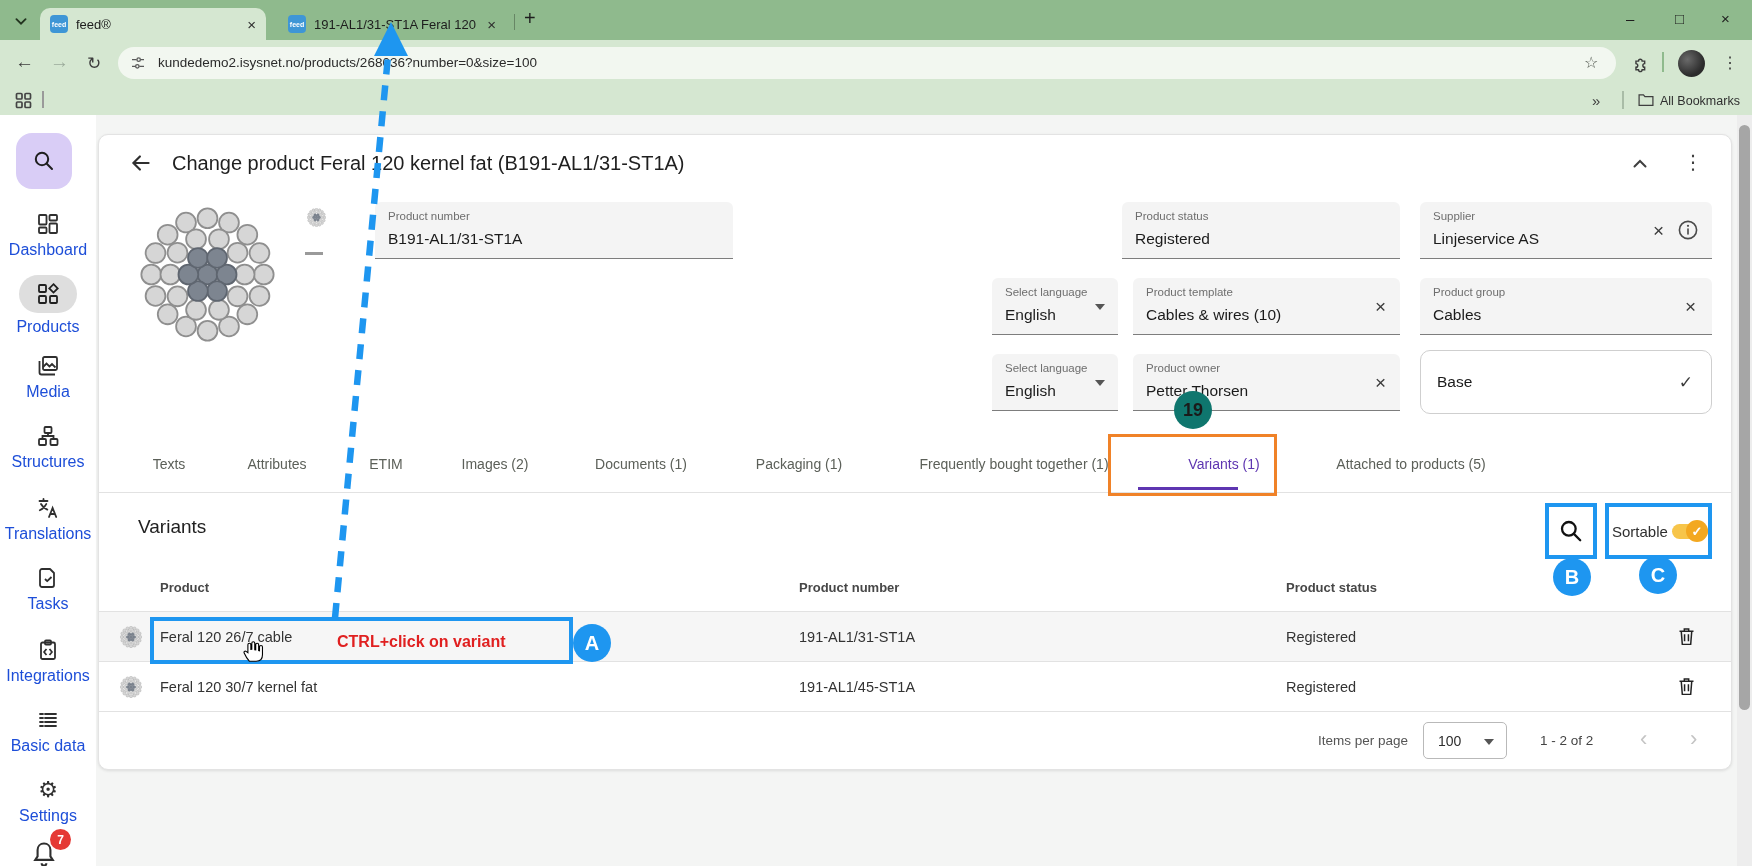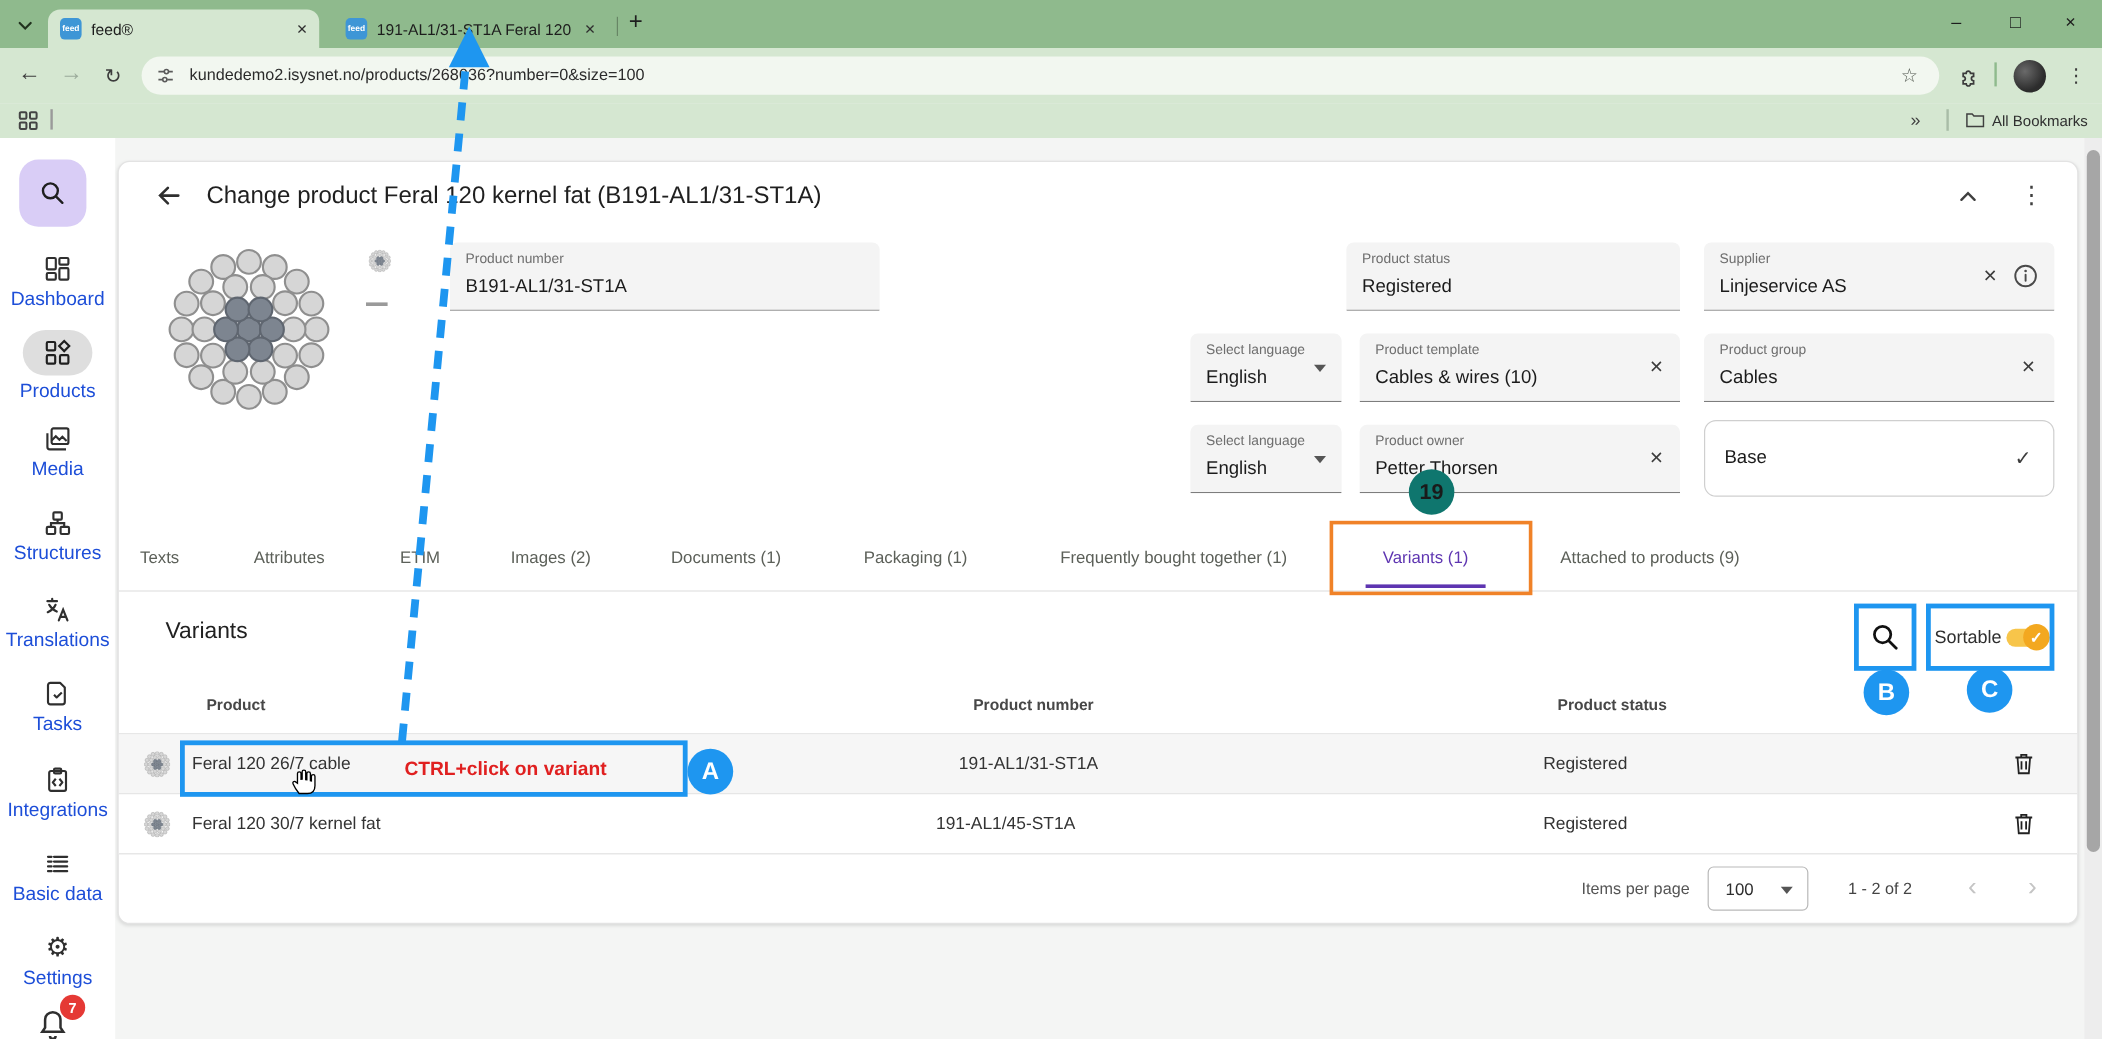--- a/index.html
+++ b/index.html
@@ -33,23 +33,23 @@
   .pagetitle{font-size:20px;font-weight:500;color:#1f1f1f;}
   .fld{background:#f4f4f4;border-bottom:1px solid #7d7d7d;border-radius:6px 6px 0 0;box-sizing:border-box;}
   .fld .lab{position:absolute;left:13px;top:8px;font-size:11.5px;color:#6e6e6e;white-space:nowrap;}
   .fld .val{position:absolute;left:13px;bottom:10px;font-size:15.5px;color:#1b1b1b;white-space:nowrap;}
   .fld.empty .lab{top:50%;transform:translateY(-50%);font-size:14.5px;}
   .icon-x{position:absolute;font-size:19px;color:#3c3c3c;top:50%;transform:translateY(-50%);line-height:1;}
   .caret{position:absolute;right:13px;top:50%;margin-top:-2px;width:0;height:0;
          border-left:5.5px solid transparent;border-right:5.5px solid transparent;border-top:6px solid #555;}
   .basebox{left:1420px;top:350px;width:292px;height:64px;border:1px solid #cfcfcf;border-radius:10px;box-sizing:border-box;background:#fff;}
   .ptab{top:435px;height:57px;display:flex;align-items:center;transform:translateX(-50%);
-        font-size:14px;font-weight:500;color:#5c6059;white-space:nowrap;}
+        font-size:14px;font-weight:500;color:#5c6059;white-space:nowrap;margin-left:36px;}
   .ptab.active{color:#5e35b1;}
-  .th{top:564px;height:47px;display:flex;align-items:center;font-size:13px;font-weight:700;color:#474747;margin-left:12px;}
+  .th{top:564px;height:47px;display:flex;align-items:center;font-size:13px;font-weight:700;color:#474747;}
   .cell{font-size:14.5px;color:#333;}
   .hr{background:#e2e2e2;height:1px;}
   
   .ann-circle{width:38px;height:38px;border-radius:50%;display:flex;align-items:center;justify-content:center;
               font-weight:bold;z-index:70;}
   .blue-circle{background:#1e96f0;color:#fff;font-size:20px;}
   .blue-box{border:4px solid #1e96f0;box-sizing:border-box;z-index:60;}
   .orange-box{border:3px solid #f08228;box-sizing:border-box;z-index:60;}
   .hint-red{font-size:16px;font-weight:bold;color:#e02020;z-index:65;white-space:nowrap;}
   svg{display:block;}
@@ -350,21 +350,21 @@
   </div>
 
   <div class="abs ptab" style="left:133px">Texts</div>
   <div class="abs ptab" style="left:241px">Attributes</div>
   <div class="abs ptab" style="left:350px">ETIM</div>
   <div class="abs ptab" style="left:459px">Images (2)</div>
   <div class="abs ptab" style="left:605px">Documents (1)</div>
   <div class="abs ptab" style="left:763px">Packaging (1)</div>
   <div class="abs ptab" style="left:978px">Frequently bought together (1)</div>
   <div class="abs ptab active" style="left:1188px">Variants (1)</div>
-  <div class="abs ptab" style="left:1375px">Attached to products (9)</div>
+  <div class="abs ptab" style="left:1375px">Attached to products (5)</div>
   <div class="abs" style="left:1138px;top:487px;width:100px;height:3px;background:#5e35b1"></div>
   <div class="abs hr" style="left:99px;top:492px;width:1632px"></div>
 
   <div class="abs" style="left:138px;top:516px;font-size:19px;font-weight:500;color:#212121">Variants</div>
 
   <div class="abs" style="left:1558px;top:518px">
     <svg width="26" height="26" viewBox="0 0 24 24" fill="none" stroke="#111" stroke-width="2.1">
       <circle cx="10" cy="10" r="6.3"></circle>
         <path d="M14.9 14.9L20.5 20.5" stroke-linecap="round"></path>
       </svg>
@@ -395,21 +395,21 @@
   </div>
   <div class="abs hr" style="left:99px;top:661px;width:1632px"></div>
 
   <div class="abs" style="left:99px;top:662px;width:1632px;height:50px;background:#ffffff"></div>
   <div class="abs" style="left:120px;top:676px">
     <svg width="22" height="22">
         <use href="#cable"></use>
       </svg>
   </div>
   <div class="abs cell" style="left:160px;top:679px">Feral 120 30/7 kernel fat</div>
-  <div class="abs cell" style="left:780px;top:679px">191-AL1/45-ST1A</div>
+  <div class="abs cell" style="left:799px;top:679px">191-AL1/45-ST1A</div>
   <div class="abs cell" style="left:1286px;top:679px">Registered</div>
   <div class="abs" style="left:1676px;top:676px">
     <svg width="21" height="21" viewBox="0 0 24 24" fill="none" stroke="#222" stroke-width="1.7">
       <path d="M4 6h16M9.5 6V3.5h5V6M6 6l1.2 15h9.6L18 6M9.8 9.5v8M14.2 9.5v8"></path>
       </svg>
   </div>
   <div class="abs hr" style="left:99px;top:711px;width:1632px"></div>
 
   <div class="abs" style="left:1318px;top:733px;font-size:13.5px;color:#555">Items per page</div>
   <div class="abs" style="left:1423px;top:722px;width:84px;height:37px;border:1px solid #b9b9b9;border-radius:5px;box-sizing:border-box">

